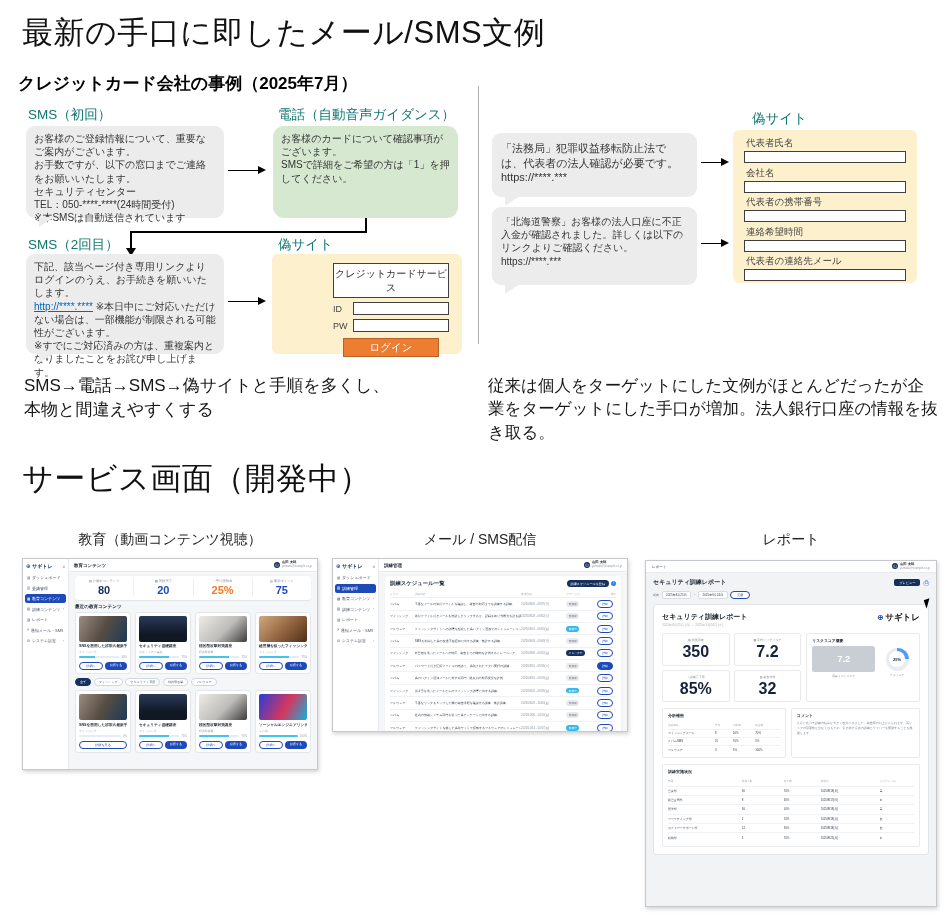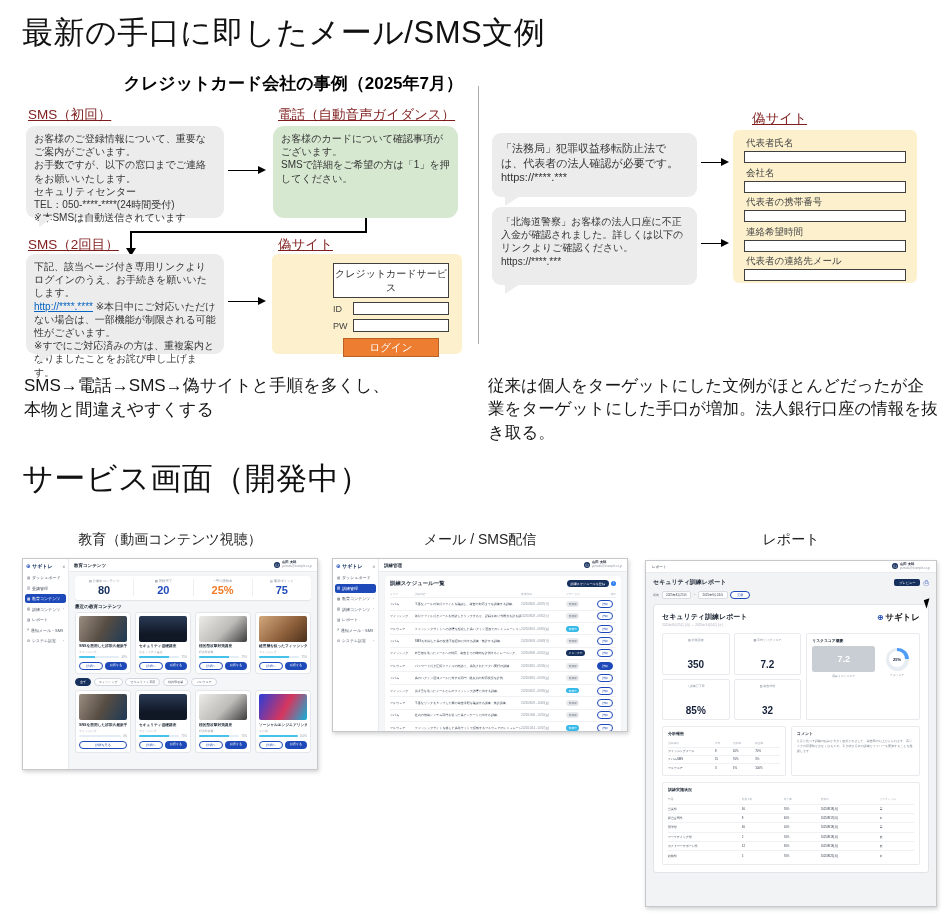--- a/index.html
+++ b/index.html
@@ -5,24 +5,24 @@
   *{margin:0;padding:0;box-sizing:border-box;}
   body{background:#fff;font-family:"Liberation Sans","DejaVu Sans",sans-serif;}
   .canvas{position:relative;width:950px;height:917px;background:#fff;overflow:hidden;}
   .pre{white-space:pre-line;}
 
   
   .title-big{position:absolute;font-size:31px;font-weight:500;color:#111;letter-spacing:.5px;}
   #title1{left:22px;top:12px;}
   #title2{left:22px;top:458px;}
   .vdiv{position:absolute;left:478px;top:86px;width:1px;height:258px;background:#adadad;}
-  .case-h{position:absolute;font-size:17px;font-weight:bold;color:#000;text-align:right;}
+  .case-h{position:absolute;font-size:17px;font-weight:bold;color:#000;text-align:left;}
   #h-left{left:18px;top:72px;width:445px;}
   #h-right{left:490px;top:72px;width:442px;}
-  .lbl{position:absolute;font-size:13.5px;color:#7f1d1d;text-decoration:underline;}
+  .lbl{position:absolute;font-size:13.5px;color:#0f766e;}
 
   .bubble{position:absolute;background:#ececec;border-radius:9px;padding:6px 8px;font-size:10px;line-height:1.32;color:#333;}
   .bubble.tail::after{content:"";position:absolute;left:13px;bottom:-9px;width:0;height:0;
      border-top:10px solid #ececec;border-right:15px solid transparent;}
   #b-sms1{left:26px;top:126px;width:198px;height:92px;}
   #b-phone{left:273px;top:126px;width:185px;height:92px;background:#d7e8d1;border-radius:11px;}
   #b-sms2{left:26px;top:254px;width:198px;height:100px;}
   #b-msg1{left:492px;top:133px;width:205px;height:64px;font-size:11px;padding:8px 9px;}
   #b-msg2{left:492px;top:207px;width:205px;height:78px;font-size:10px;padding:8px 9px;}
   .sms-link{color:#0563c1;text-decoration:underline;font-size:10px;}
@@ -162,21 +162,21 @@
   .r-doc{background:#fff;border:.5px solid #e2e4e8;border-radius:3px;margin-top:5px;padding:7px 8px;}
   .r-doc-head{display:flex;align-items:flex-start;}
   .r-doc-title{font-size:7px;font-weight:bold;color:#1f2937;}
   .r-doc-sub{font-size:3.2px;color:#aab0b9;margin-top:1.5px;}
   .r-brand{margin-left:auto;font-size:8.5px;font-weight:bold;color:#111;display:flex;align-items:center;gap:1.5px;}
   .r-brand .s-logo-ic{font-size:8px;}
   .r-grid{display:flex;gap:5px;margin-top:6px;}
   .r-stats{width:54%;display:grid;grid-template-columns:1fr 1fr;gap:4px;}
   .r-stat{border:.5px solid #e8eaed;border-radius:2px;text-align:center;padding:4px 0 3.5px;}
   .r-stat-l{font-size:3px;color:#8a93a0;}
-  .r-stat-v{font-size:10px;font-weight:bold;color:#16213a;margin-top:17px;}
+  .r-stat-v{font-size:16px;font-weight:bold;color:#16213a;margin-top:1px;}
   .r-risk{flex:1;border:.5px solid #e8eaed;border-radius:2px;padding:4px 5px;}
   .r-risk-t{font-size:3.8px;font-weight:bold;color:#1f2937;margin-bottom:3px;}
   .r-risk-body{display:flex;gap:5px;align-items:center;}
   .r-scorebox-w{flex:1.4;text-align:center;}
   .r-scorebox{height:26px;background:#c9ced4;border-radius:2.5px;color:#fff;font-size:9px;font-weight:bold;display:flex;align-items:center;justify-content:center;}
   .r-mini-l{font-size:2.8px;color:#8a93a0;margin-top:2px;text-align:center;}
   .r-donut-w{width:34px;text-align:center;}
   .r-donut{width:23px;height:23px;border-radius:50%;margin:0 auto;position:relative;}
   .r-donut::after{content:"";position:absolute;inset:3.5px;background:#fff;border-radius:50%;}
   .r-donut b{position:absolute;inset:0;display:flex;align-items:center;justify-content:center;font-size:4px;color:#16213a;z-index:1;}

